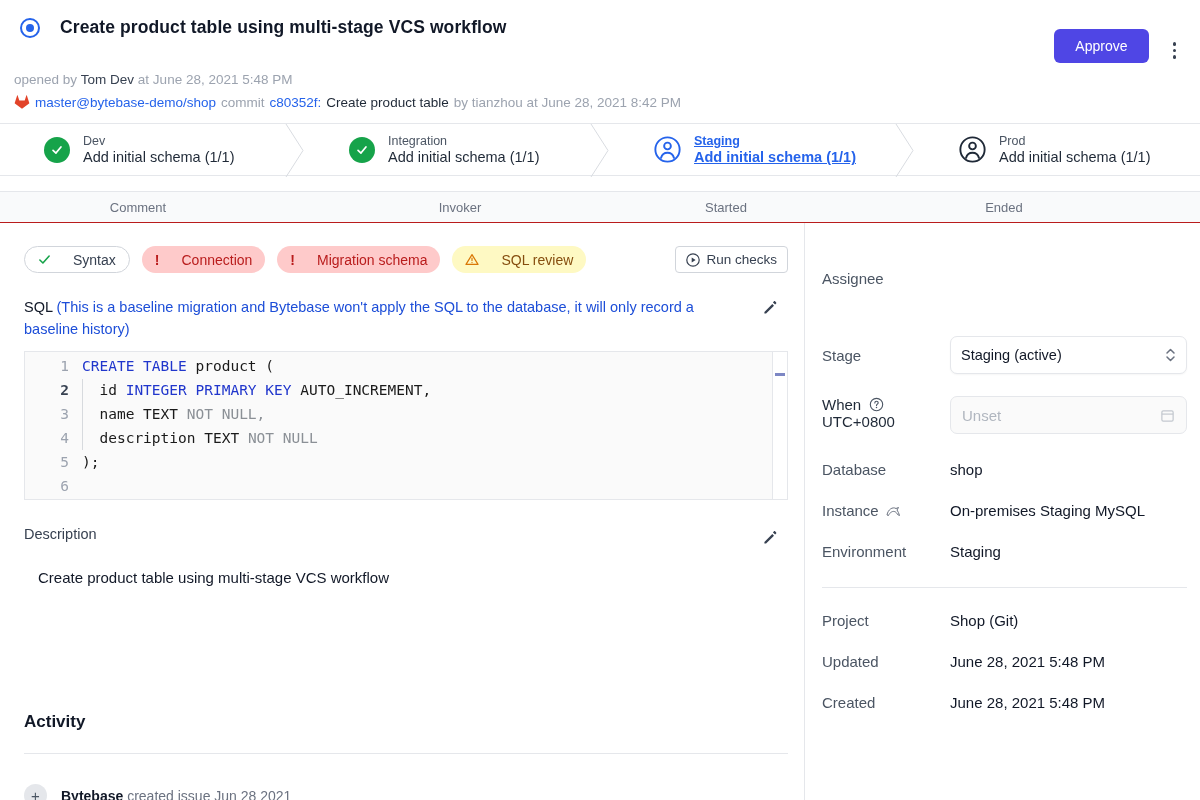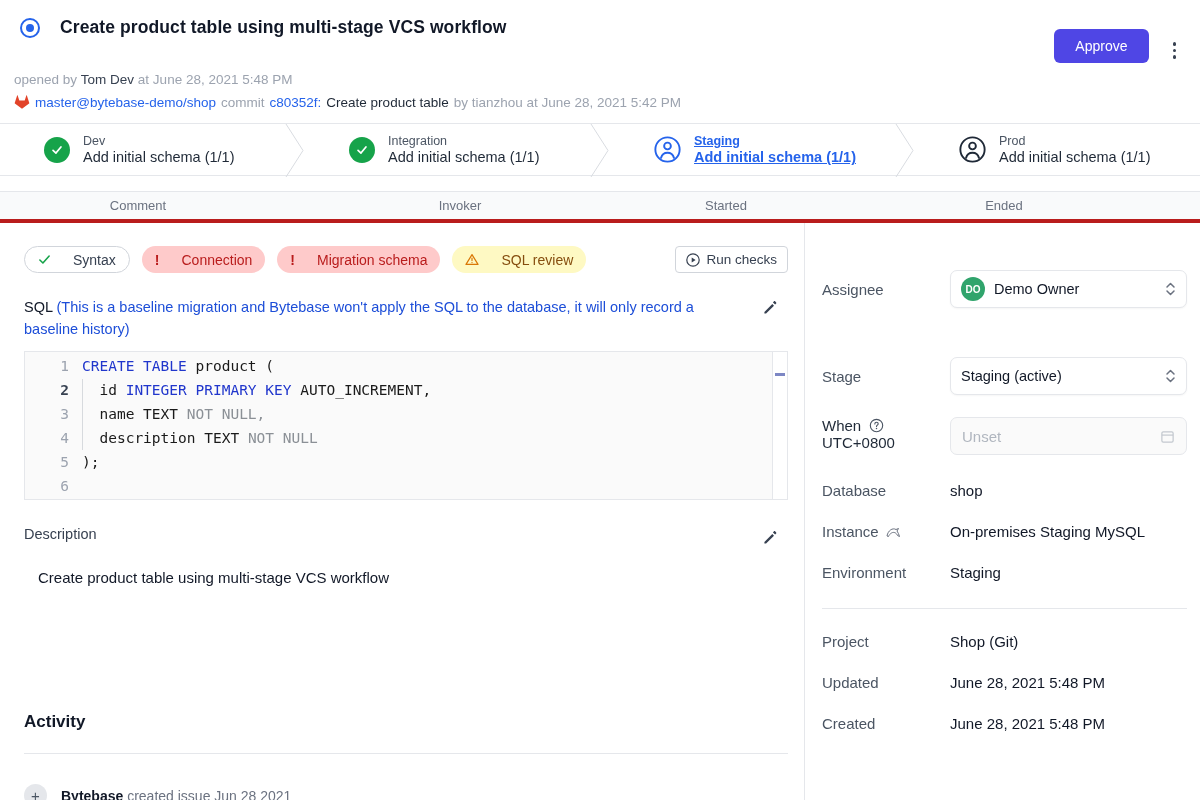--- a/index.html
+++ b/index.html
@@ -32,21 +32,21 @@
   .stage { flex:1; display:flex; align-items:center; gap:13px; padding-left:44px; cursor:pointer; }
   .stage-txt { display:flex; flex-direction:column; gap:1px; }
   .stage-name { font-size:12.5px; color:#4b5563; }
   .stage-task { font-size:14.5px; color:#1f2937; }
   .stage.active .stage-name, .stage.active .stage-task { color:#2563eb; font-weight:700; text-decoration:underline; }
   .check-circle { width:26px; height:26px; border-radius:50%; background:#16a34a; flex:none;
     display:flex; align-items:center; justify-content:center; }
   .person-badge { width:27px; height:27px; flex:none; }
   .sep { flex:none; width:20px; }
   
-  .task-header { margin-top:15px; background:#f9fafb; border-top:1px solid #e5e7eb; border-bottom:4px solid #b91c1c;
+  .task-header { margin-top:15px; background:#f9fafb; border-top:1px solid #e5e7eb; border-bottom:1px solid #b91c1c;
     height:32px; display:flex; align-items:center; font-size:13px; color:#6b7280; }
   .task-header span { text-align:center; }
   .task-header .c1{width:276px;} .task-header .c2{width:368px;} .task-header .c3{width:164px;} .task-header .c4{width:392px;}
   
   .content { display:flex; height:588px; }
   .main { width:805px; flex:none; border-right:1px solid #e5e7eb; padding:23px 16px 0 24px; position:relative; }
   .aside { flex:1; padding:30px 13px 0 17px; }
   
   .badges-row { display:flex; align-items:center; gap:12px; }
   .badge { height:27px; padding:0 13px; border-radius:9999px; display:inline-flex; align-items:center; gap:22px;
@@ -140,21 +140,21 @@
     <span>at June 28, 2021 5:48 PM</span>
   </div>
   <div class="vcs-row">
     <svg width="16" height="16" viewBox="0 0 24 24">
       <path fill="#e24329" d="M22.65 14.39L12 22.13 1.35 14.39a.84.84 0 0 1-.3-.94l1.22-3.78 2.44-7.51A.42.42 0 0 1 4.82 2a.43.43 0 0 1 .58 0 .42.42 0 0 1 .11.18l2.44 7.49h8.1l2.44-7.51A.42.42 0 0 1 18.6 2a.43.43 0 0 1 .58 0 .42.42 0 0 1 .11.18l2.44 7.51 1.22 3.78a.84.84 0 0 1-.3.92z"></path>
     </svg>
     <span class="lnk">master@bytebase-demo/shop</span>
     <span>commit</span>
     <span class="lnk">c80352f:</span>
     <span class="msg">Create product table</span>
-    <span>by tianzhou at June 28, 2021 5:42 PM</span>
+    <span>by tianzhou at June 28, 2021 8:42 PM</span>
   </div>
 </div>
 
 <div class="pipeline">
   <div class="stage">
     <span class="check-circle">
       <svg width="14" height="14" viewBox="0 0 16 16">
           <polyline points="3.5,8.5 6.8,11.5 12.5,4.5" fill="none" stroke="#fff" stroke-width="2" stroke-linecap="round" stroke-linejoin="round"></polyline>
         </svg>
     </span>
@@ -314,28 +314,20 @@
         </span>
       </div>
     </div>
   </div>
 
   <div class="aside">
 
 
     <div class="side-row assignee-row">
       <span class="side-label">Assignee</span>
-      <div class="select-box">
-        <span class="avatar-do">DO</span>
-        <span class="name">Demo Owner</span>
-        <svg class="updown" width="11" height="16" viewBox="0 0 11 16">
-            <polyline points="2,6 5.5,2.5 9,6" fill="none" stroke="#6b7280" stroke-width="1.5" stroke-linecap="round" stroke-linejoin="round"></polyline>
-            <polyline points="2,10 5.5,13.5 9,10" fill="none" stroke="#6b7280" stroke-width="1.5" stroke-linecap="round" stroke-linejoin="round"></polyline>
-          </svg>
-      </div>
     </div>
 
     <div class="side-row stage-row">
       <span class="side-label">Stage</span>
       <div class="select-box">
         <span class="name">Staging (active)</span>
         <svg class="updown" width="11" height="16" viewBox="0 0 11 16">
             <polyline points="2,6 5.5,2.5 9,6" fill="none" stroke="#6b7280" stroke-width="1.5" stroke-linecap="round" stroke-linejoin="round"></polyline>
             <polyline points="2,10 5.5,13.5 9,10" fill="none" stroke="#6b7280" stroke-width="1.5" stroke-linecap="round" stroke-linejoin="round"></polyline>
           </svg>

